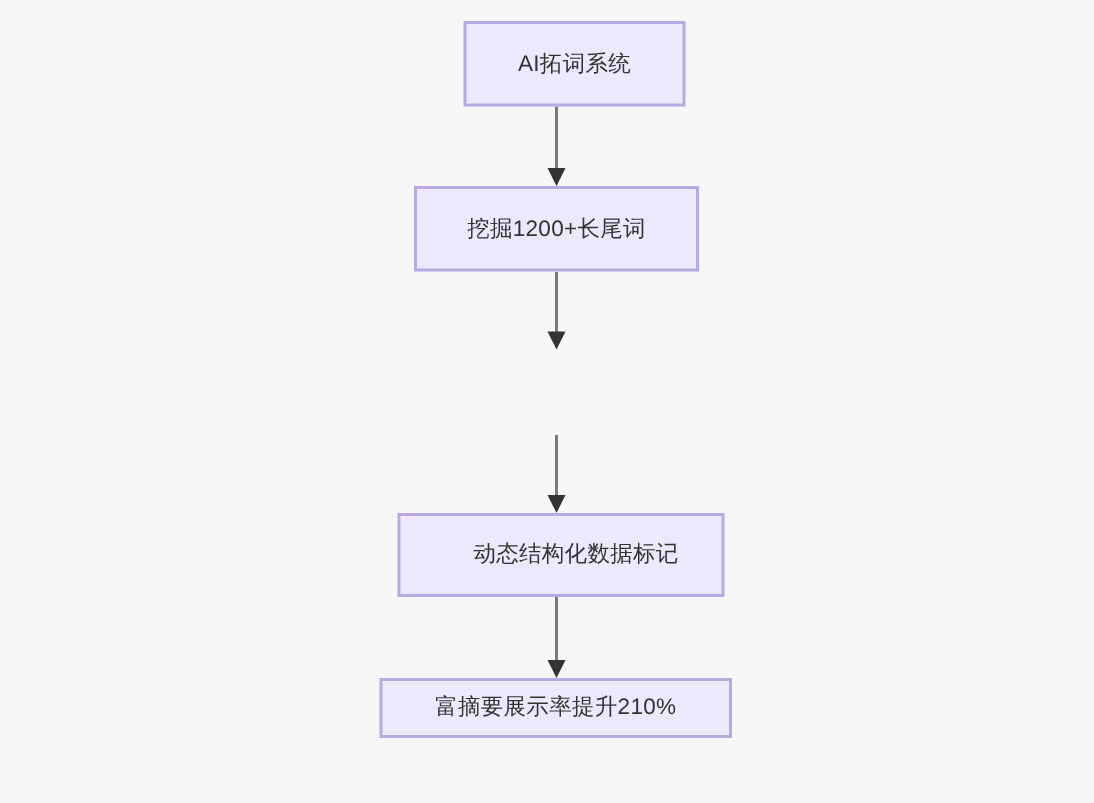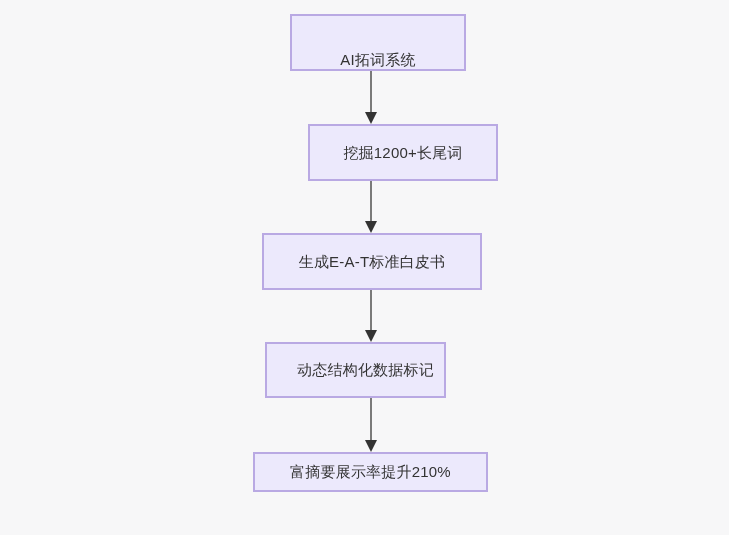--- a/index.html
+++ b/index.html
@@ -34,24 +34,24 @@
 
   .node-label {
     color: #333333;
     font-size: 15px;
     line-height: 1.2;
     letter-spacing: 0.2px;
     white-space: nowrap;
   }
 
   
-  #node-0 { left: 290px; top: 14px;  width: 176px; height: 57px; align-items: flex-end; }
-  #node-1 { left: 276px; top: 124px; width: 190px; height: 57px; margin-left: 32px; }
+  #node-0 { left: 309px; top: 14px;  width: 148px; height: 57px; }
+  #node-1 { left: 276px; top: 124px; width: 190px; height: 57px; }
   #node-2 { left: 262px; top: 233px; width: 220px; height: 57px; }
-  #node-3 { left: 265px; top: 342px; width: 181px; height: 56px; padding-left: 20px; }
+  #node-3 { left: 265px; top: 342px; width: 218px; height: 56px; padding-left: 20px; }
   #node-4 { left: 253px; top: 452px; width: 235px; height: 40px; }
 
   
   .edge {
     position: absolute;
     left: 0;
     top: 0;
     width: 729px;
     height: 535px;
     pointer-events: none;
@@ -98,23 +98,20 @@
   </svg>
 
   <div class="node" id="node-0">
     <span class="node-label">AI拓词系统</span>
   </div>
 
   <div class="node" id="node-1">
     <span class="node-label">挖掘1200+长尾词</span>
   </div>
 
-  <div class="node" id="node-2">
-    <span class="node-label">生成E-A-T标准白皮书</span>
-  </div>
 
   <div class="node" id="node-3">
     <span class="node-label">动态结构化数据标记</span>
   </div>
 
   <div class="node" id="node-4">
     <span class="node-label">富摘要展示率提升210%</span>
   </div>
 
 </div>

